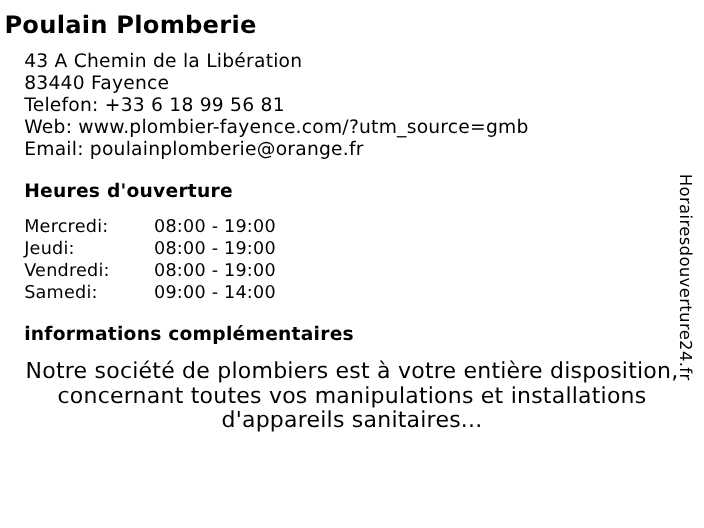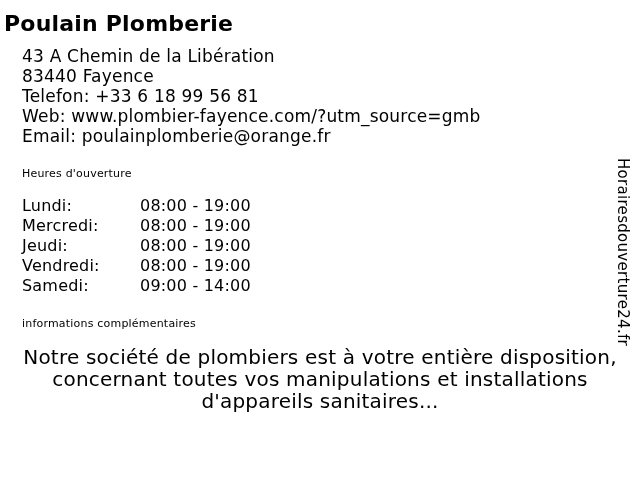--- a/index.html
+++ b/index.html
@@ -26,22 +26,22 @@
     margin: 12px 0 0 4px;
     letter-spacing: 0.2px;
   }
   .contact-block {
     margin: 11px 0 0 22px;
     font-size: 17px;
     line-height: 20px;
     letter-spacing: 0.2px;
   }
   .section-heading {
-    font-size: 11px;
-    font-weight: normal;
+    font-size: 17px;
+    font-weight: bold;
     line-height: 18px;
     margin: 19px 0 0 22px;
     letter-spacing: 0.2px;
   }
   .hours-table {
     margin: 13px 0 0 22px;
     font-size: 16px;
     line-height: 20px;
     letter-spacing: 0.2px;
   }
@@ -80,23 +80,20 @@
     <div>83440 Fayence</div>
     <div>Telefon: +33 6 18 99 56 81</div>
     <div>Web: www.plombier-fayence.com/?utm_source=gmb</div>
     <div>Email: poulainplomberie@orange.fr</div>
   </div>
 
   <h2 class="section-heading">Heures d'ouverture</h2>
 
   <div class="hours-table">
     <div class="hours-row">
-      <span class="day">Lundi:</span><span class="time">08:00 - 19:00</span>
-    </div>
-    <div class="hours-row">
       <span class="day">Mercredi:</span><span class="time">08:00 - 19:00</span>
     </div>
     <div class="hours-row">
       <span class="day">Jeudi:</span><span class="time">08:00 - 19:00</span>
     </div>
     <div class="hours-row">
       <span class="day">Vendredi:</span><span class="time">08:00 - 19:00</span>
     </div>
     <div class="hours-row">
       <span class="day">Samedi:</span><span class="time">09:00 - 14:00</span>

